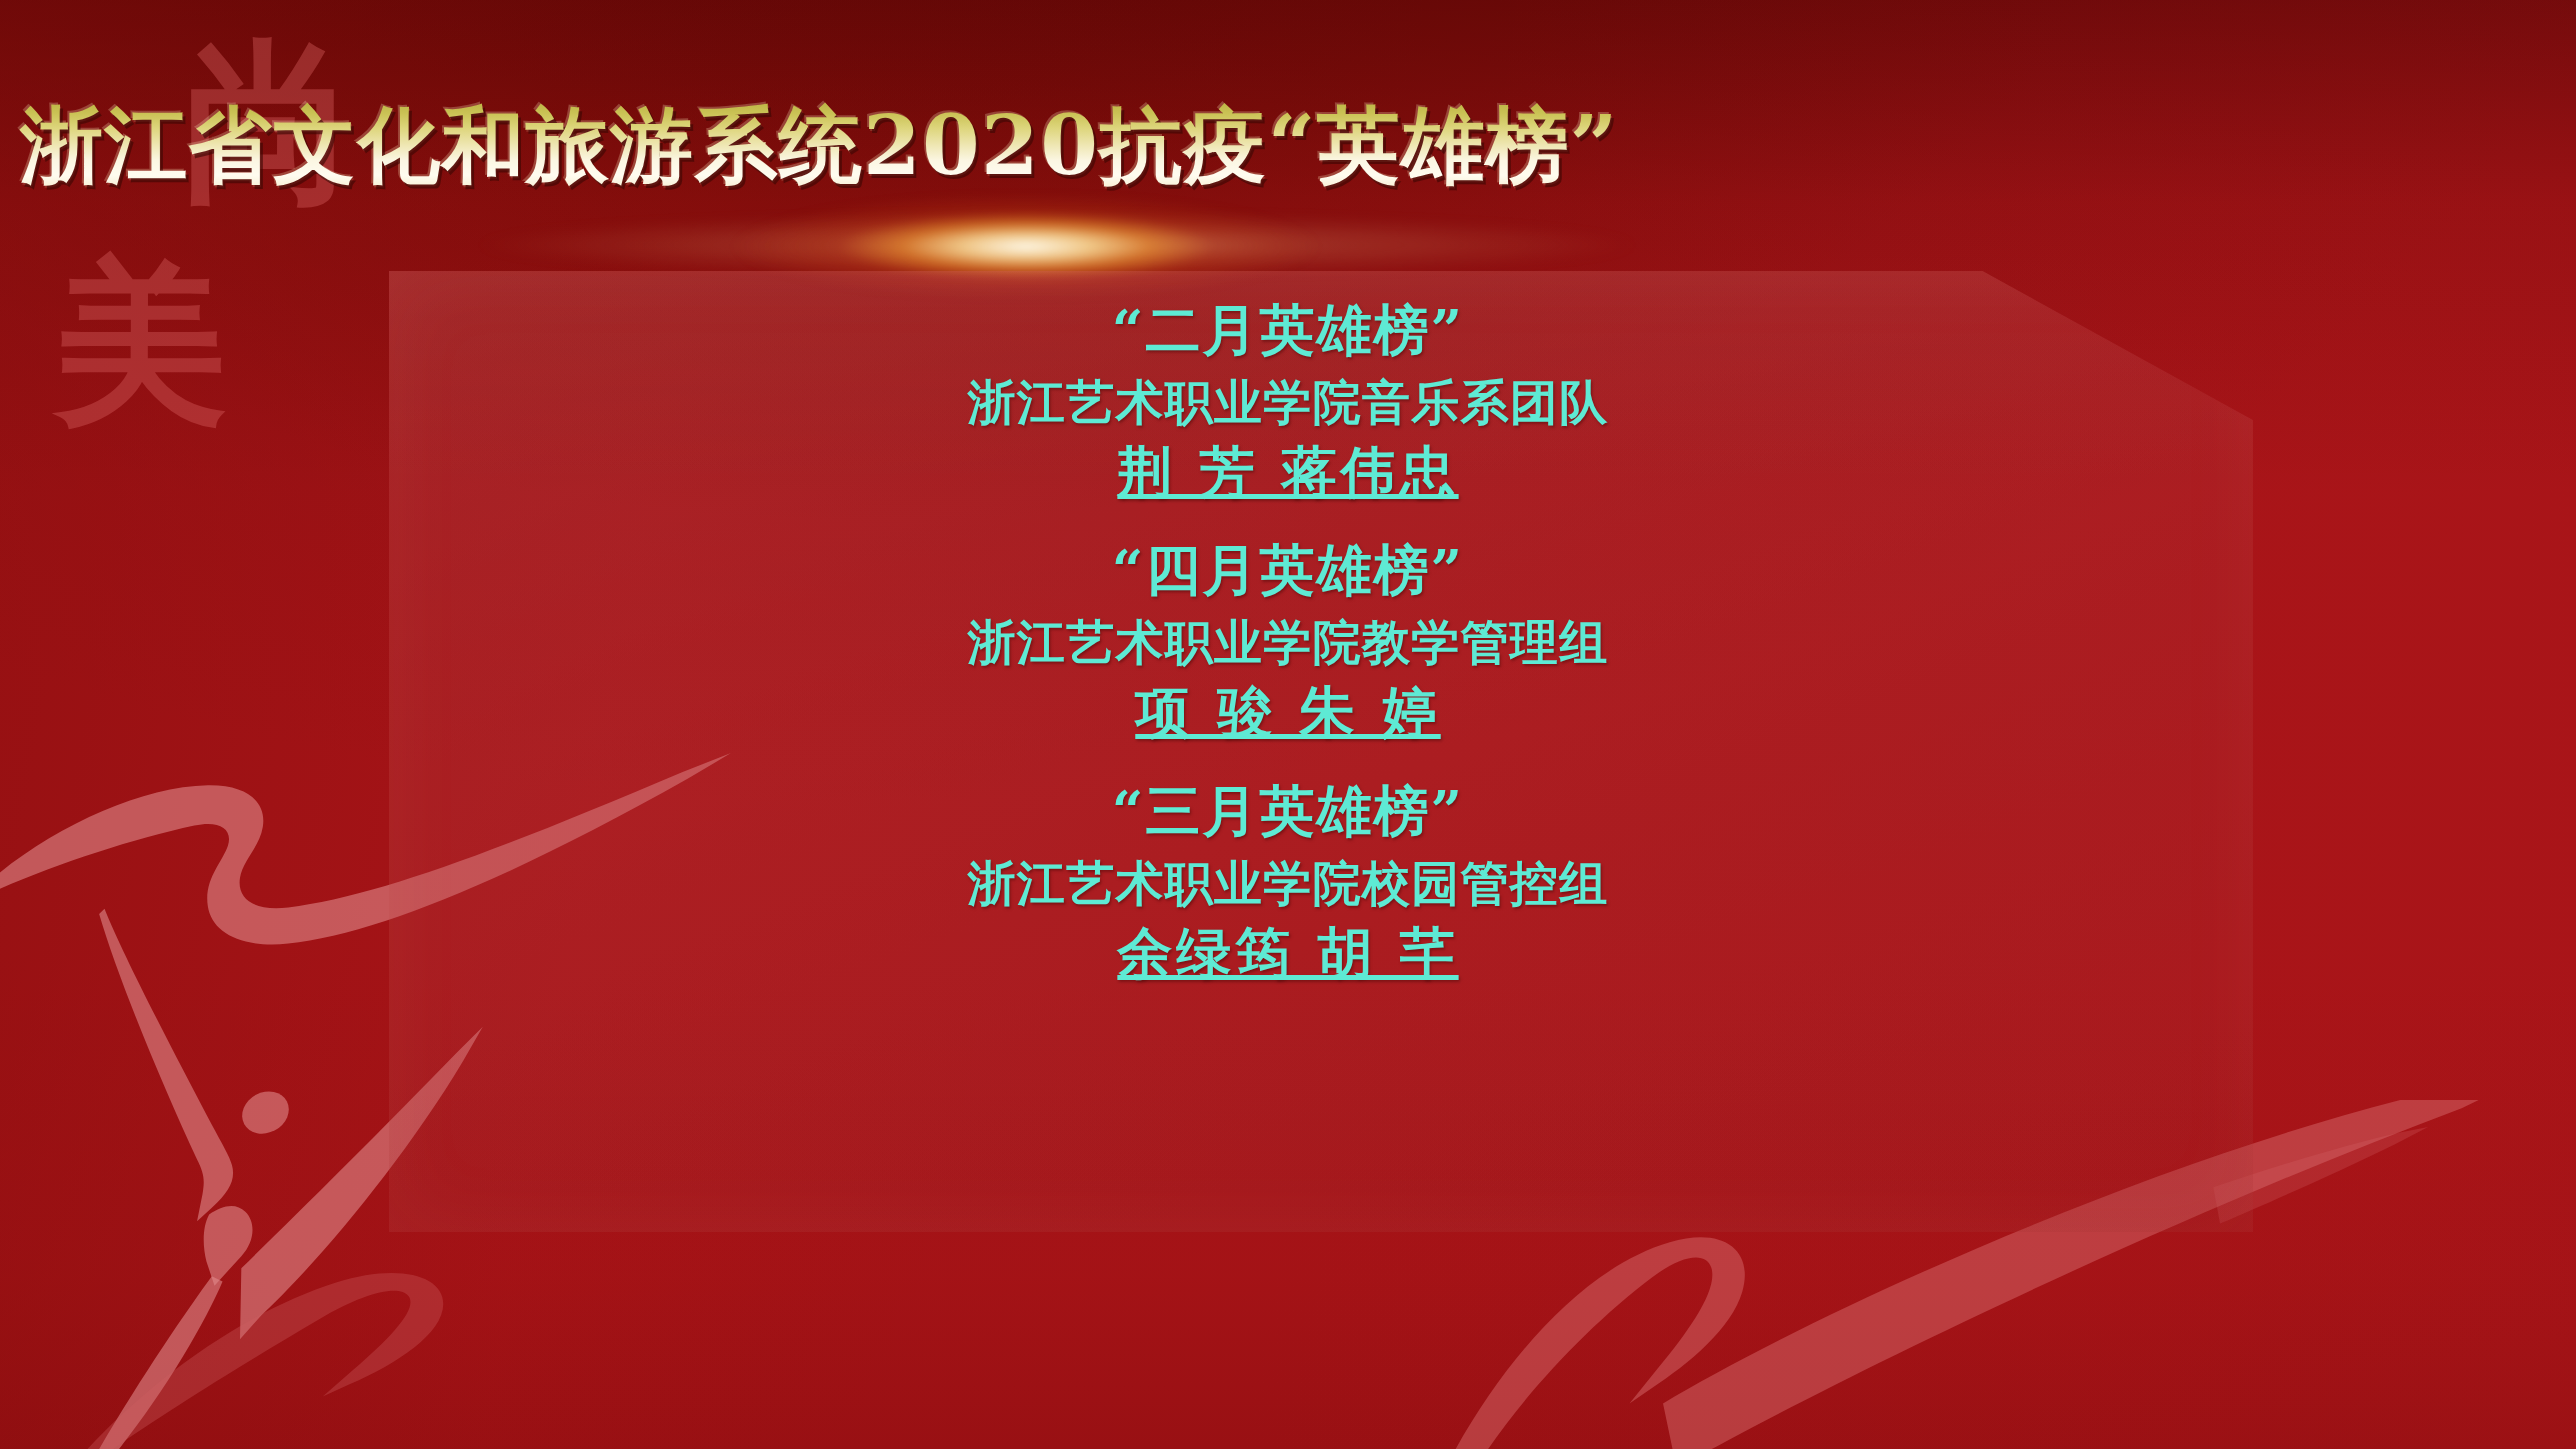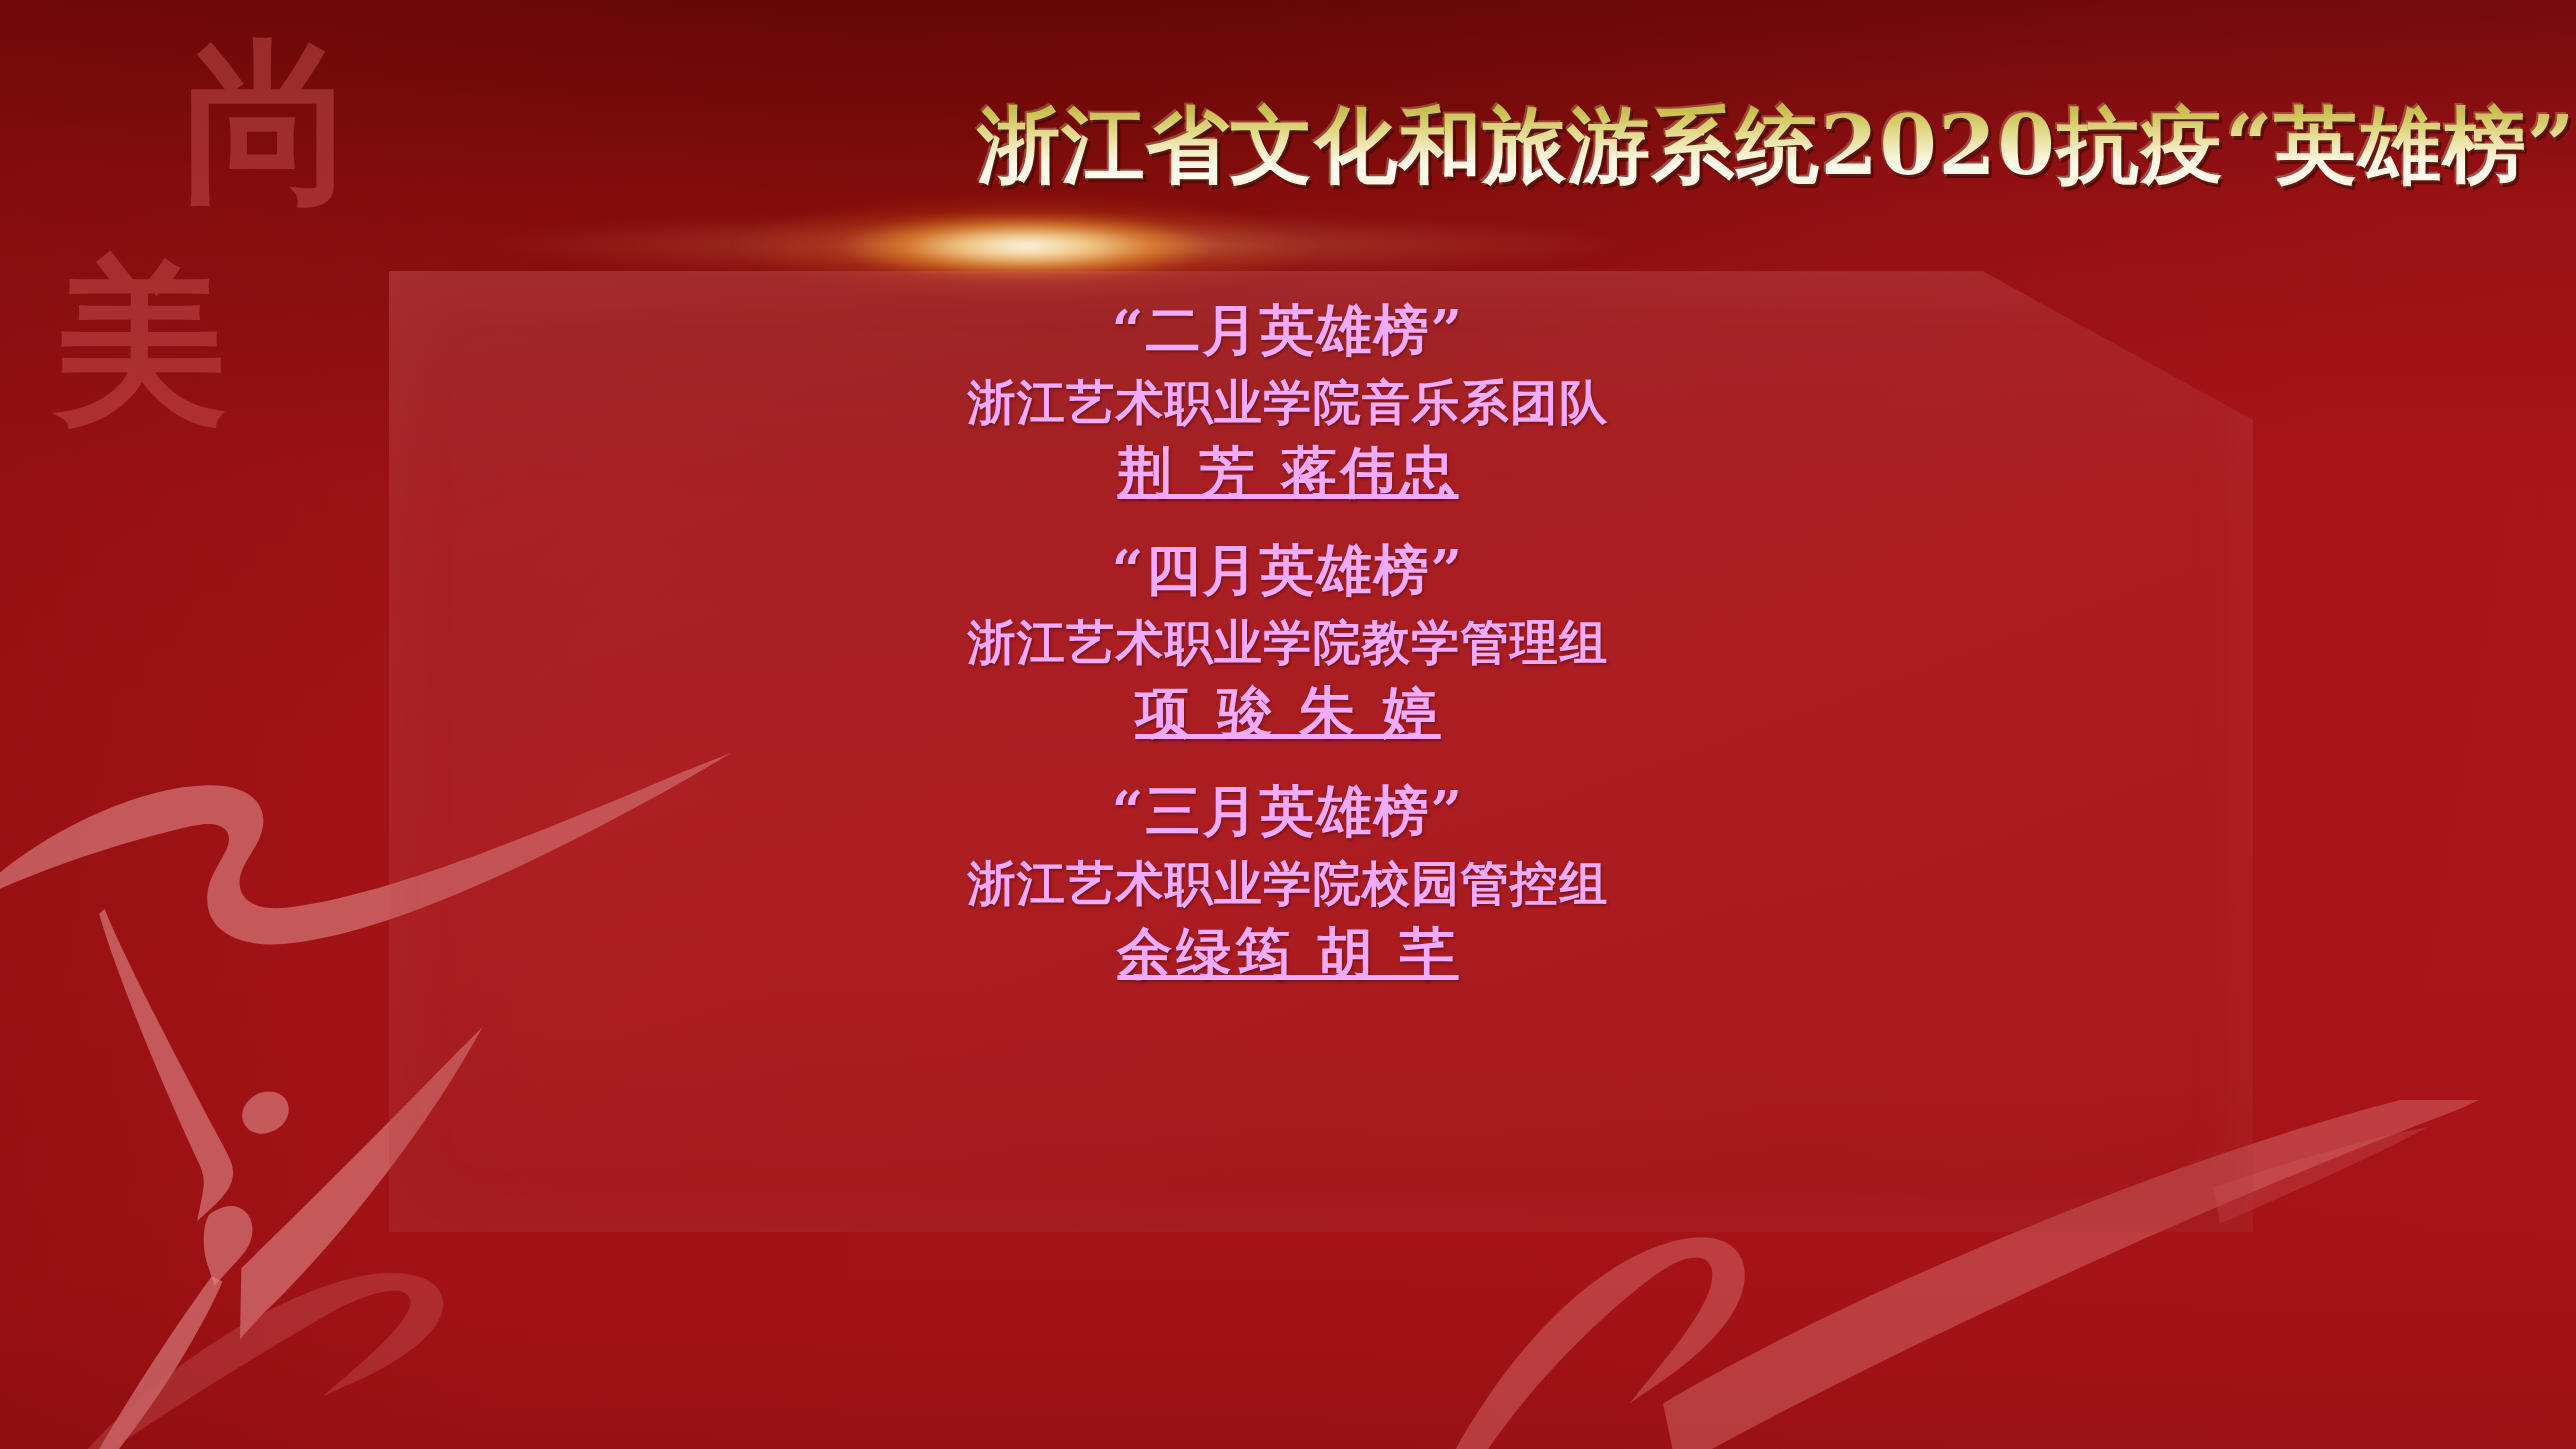--- a/index.html
+++ b/index.html
@@ -90,41 +90,42 @@
         rgba(255,238,210,0.55) 0%,
         rgba(240,170,120,0.22) 40%,
         rgba(200,60,40,0.00) 100%);
     filter: blur(6.7px);
   }
   #page-title {
     position: absolute;
     left: 0;
     right: 0;
     top: 99px;
-    text-align: right;
+    text-align: left;
     font-family: "DejaVu Serif", "Liberation Serif", serif;
     font-weight: 700;
     font-size: 83px;
     letter-spacing: 1.3px;
     line-height: 1.12;
     white-space: nowrap;
     background-image: linear-gradient(180deg,
         #b9b13f 0%,
         #cbc356 16%,
         #ded67e 32%,
         #efe7b4 50%,
         #fbf6e2 66%,
         #fffcf0 82%,
         #f6eccd 100%);
     -webkit-background-clip: text;
     background-clip: text;
     color: transparent;
     -webkit-text-fill-color: transparent;
     filter: drop-shadow(3.4px 4px 0 rgba(60,6,4,0.62))
             drop-shadow(-1.3px -1.3px 0.7px rgba(255,240,190,0.25));
+    padding-left: 20px;
   }
 
   
   #content-panel {
     position: absolute;
     left: 389px;
     top: 271px;
     width: 1864px;
     height: 961px;
     background: linear-gradient(160deg,
@@ -166,21 +167,21 @@
     text-align: center;
     margin-bottom: 27px;
   }
   .award-block:last-child { margin-bottom: 0; }
 
   .award-month,
   .award-org,
   .award-names {
     font-family: "DejaVu Serif", "Liberation Serif", serif;
     font-weight: 700;
-    color: #f0abfc;
+    color: #5eead4;
     line-height: 1.30;
     white-space: nowrap;
     text-shadow: 1.3px 2px 2.7px rgba(82,10,10,0.52);
   }
   .award-month {
     font-size: 55px;
     letter-spacing: 2px;
     margin-bottom: 5.4px;
   }
   .award-org {

